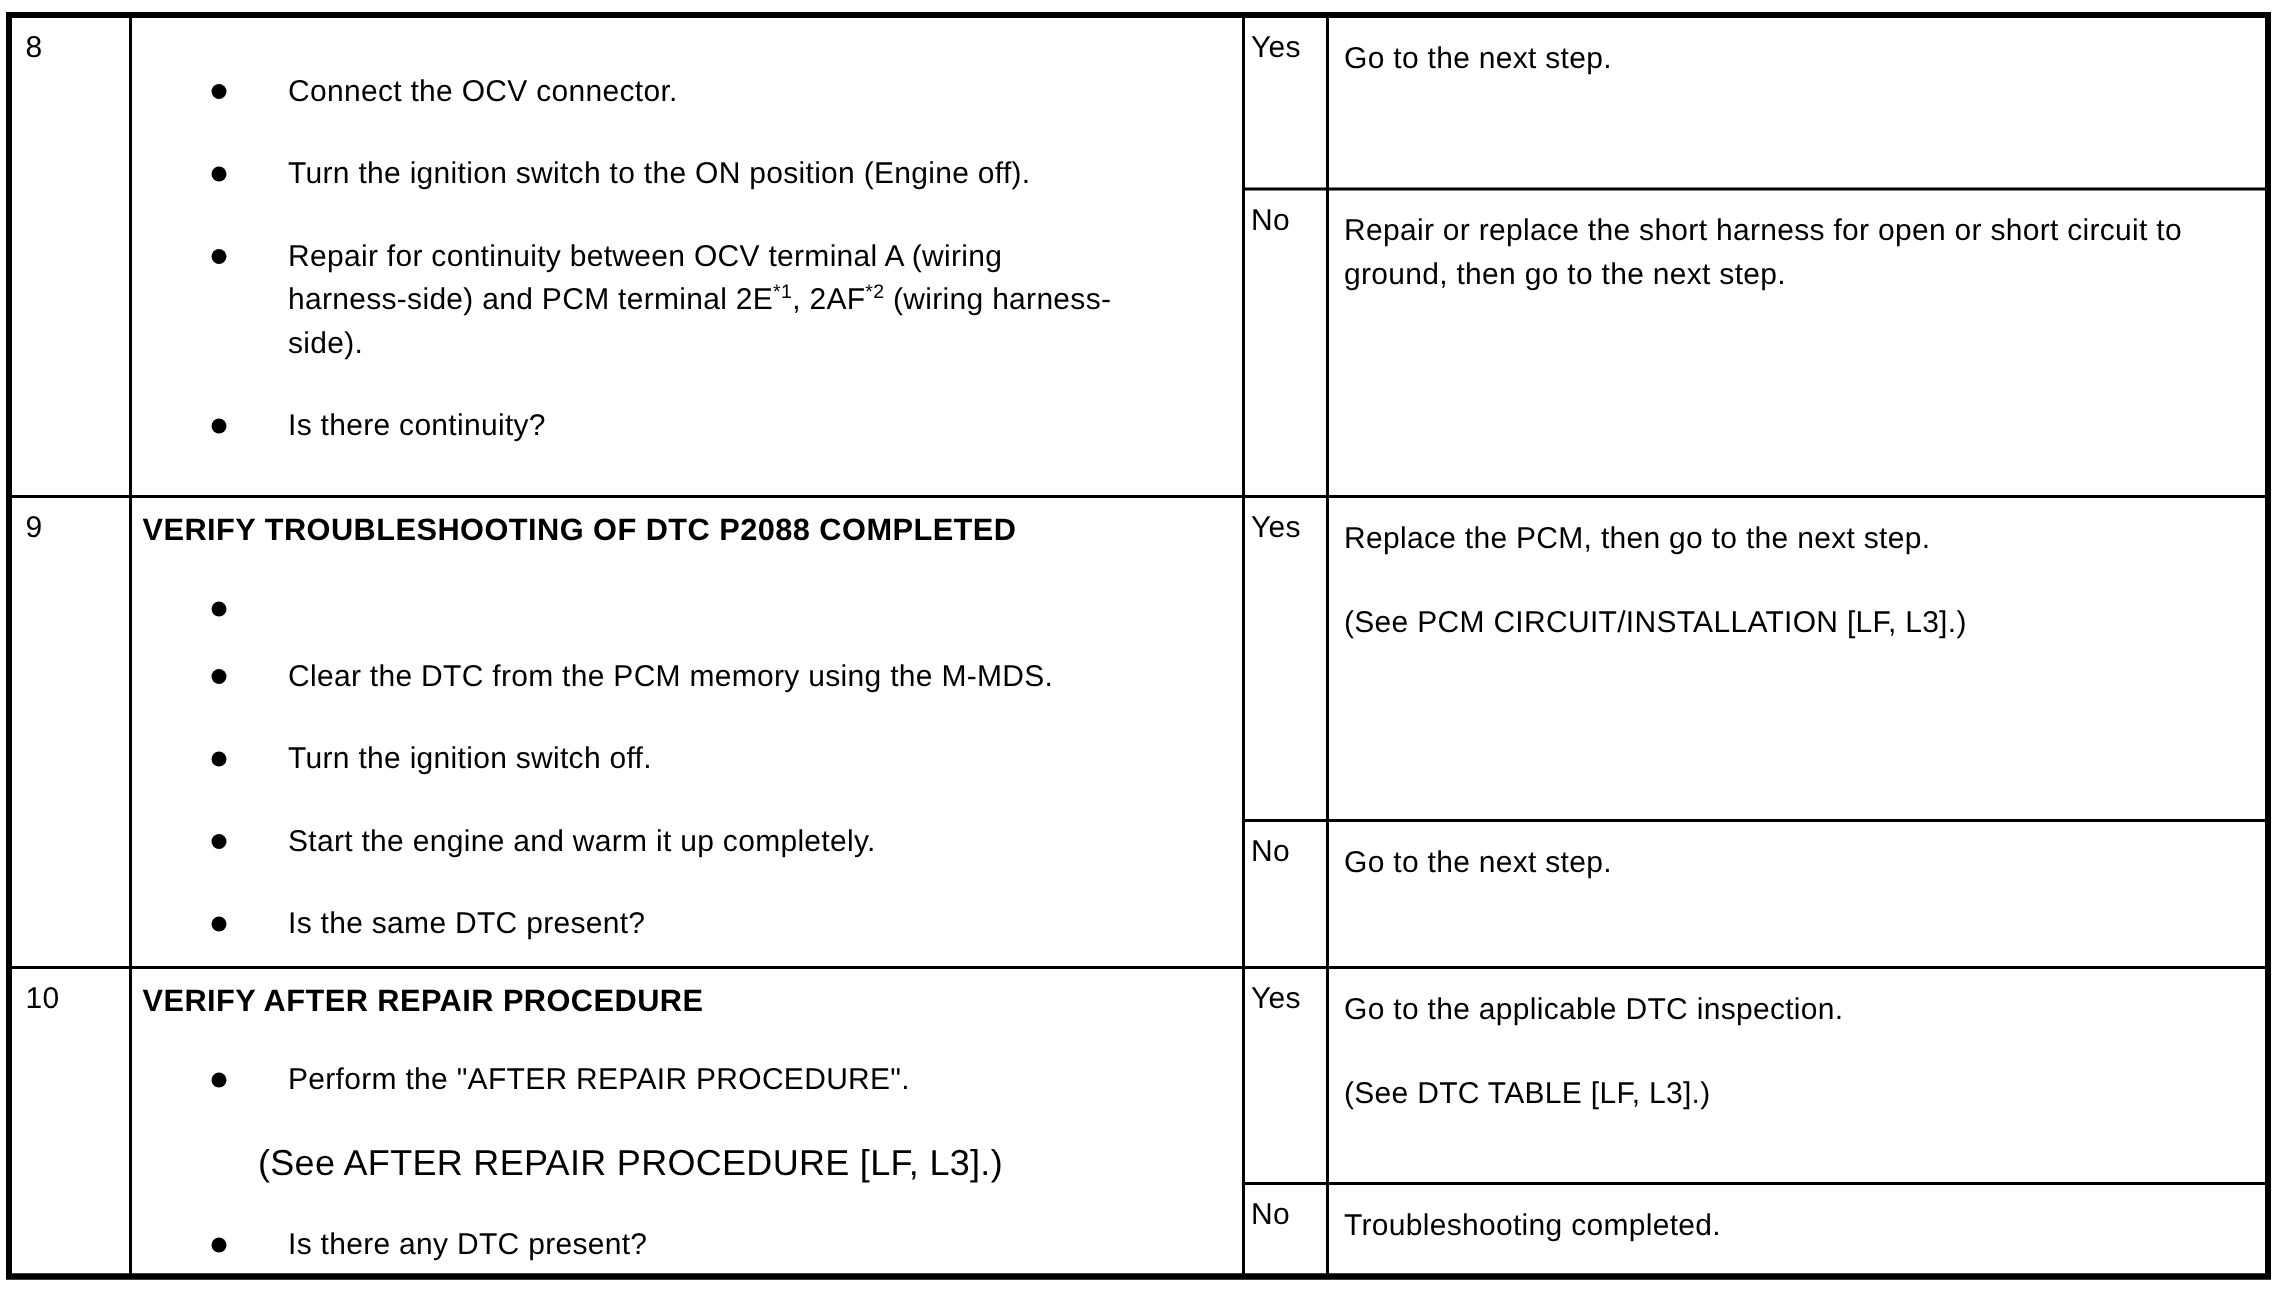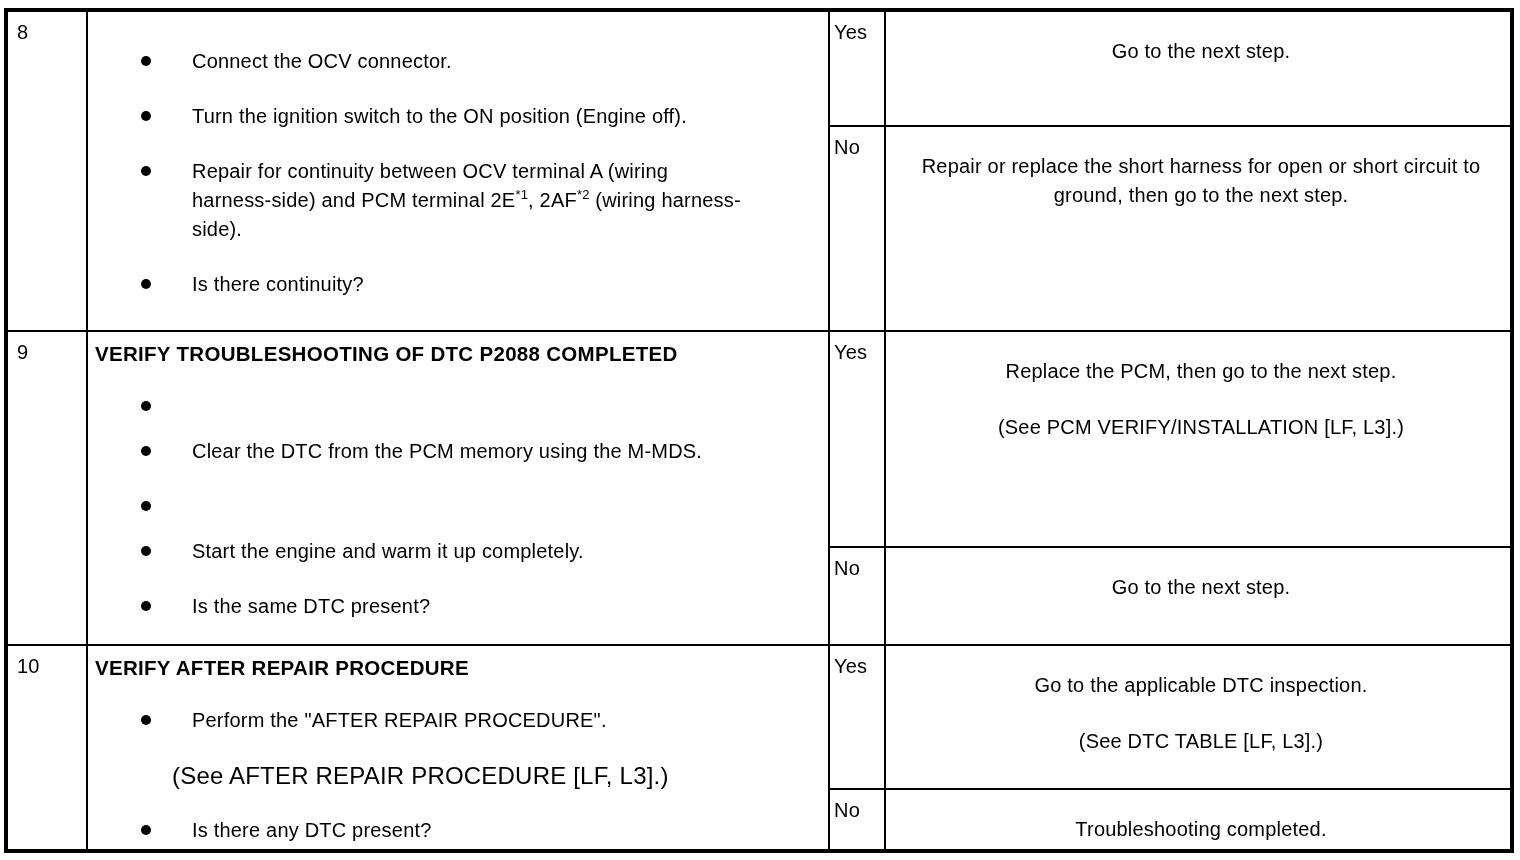--- a/index.html
+++ b/index.html
@@ -73,25 +73,24 @@
   .label {
     padding: 9px 0 0 4px;
     font-size: 20px;
     letter-spacing: 0.2px;
   }
   .result {
     padding: 9px 0 0 6px;
     font-size: 20px;
   }
   .result p {
-    margin: 16px;
+    margin: 4px;
     line-height: 29px;
     letter-spacing: 0.2px;
     max-width: 590px;
-    text-align: center;
   }
   .result p + p { margin-top: 27px; }
 </style>
 </head>
 <body>
 
 <div class="tbl">
 
   <section class="step s8">
     <div class="cell num">8</div>
@@ -129,34 +128,35 @@
       <div class="title">VERIFY TROUBLESHOOTING OF DTC P2088 COMPLETED</div>
       <div class="bullet">
         <span class="dot"></span>
       </div>
       <div class="bullet">
         <span class="dot"></span>
         <span class="btxt">Clear the DTC from the PCM memory using the M-MDS.</span>
       </div>
       <div class="bullet">
         <span class="dot"></span>
+        <span class="btxt">Turn the ignition switch off.</span>
       </div>
       <div class="bullet">
         <span class="dot"></span>
         <span class="btxt">Start the engine and warm it up completely.</span>
       </div>
       <div class="bullet">
         <span class="dot"></span>
         <span class="btxt">Is the same DTC present?</span>
       </div>
     </div>
     <div class="cell label">Yes</div>
     <div class="cell result">
       <p>Replace the PCM, then go to the next step.</p>
-      <p>(See PCM VERIFY/INSTALLATION [LF, L3].)</p>
+      <p>(See PCM CIRCUIT/INSTALLATION [LF, L3].)</p>
     </div>
     <div class="cell label">No</div>
     <div class="cell result">
       <p>Go to the next step.</p>
     </div>
   </section>
 
   <section class="step s10">
     <div class="cell num">10</div>
     <div class="cell action">

